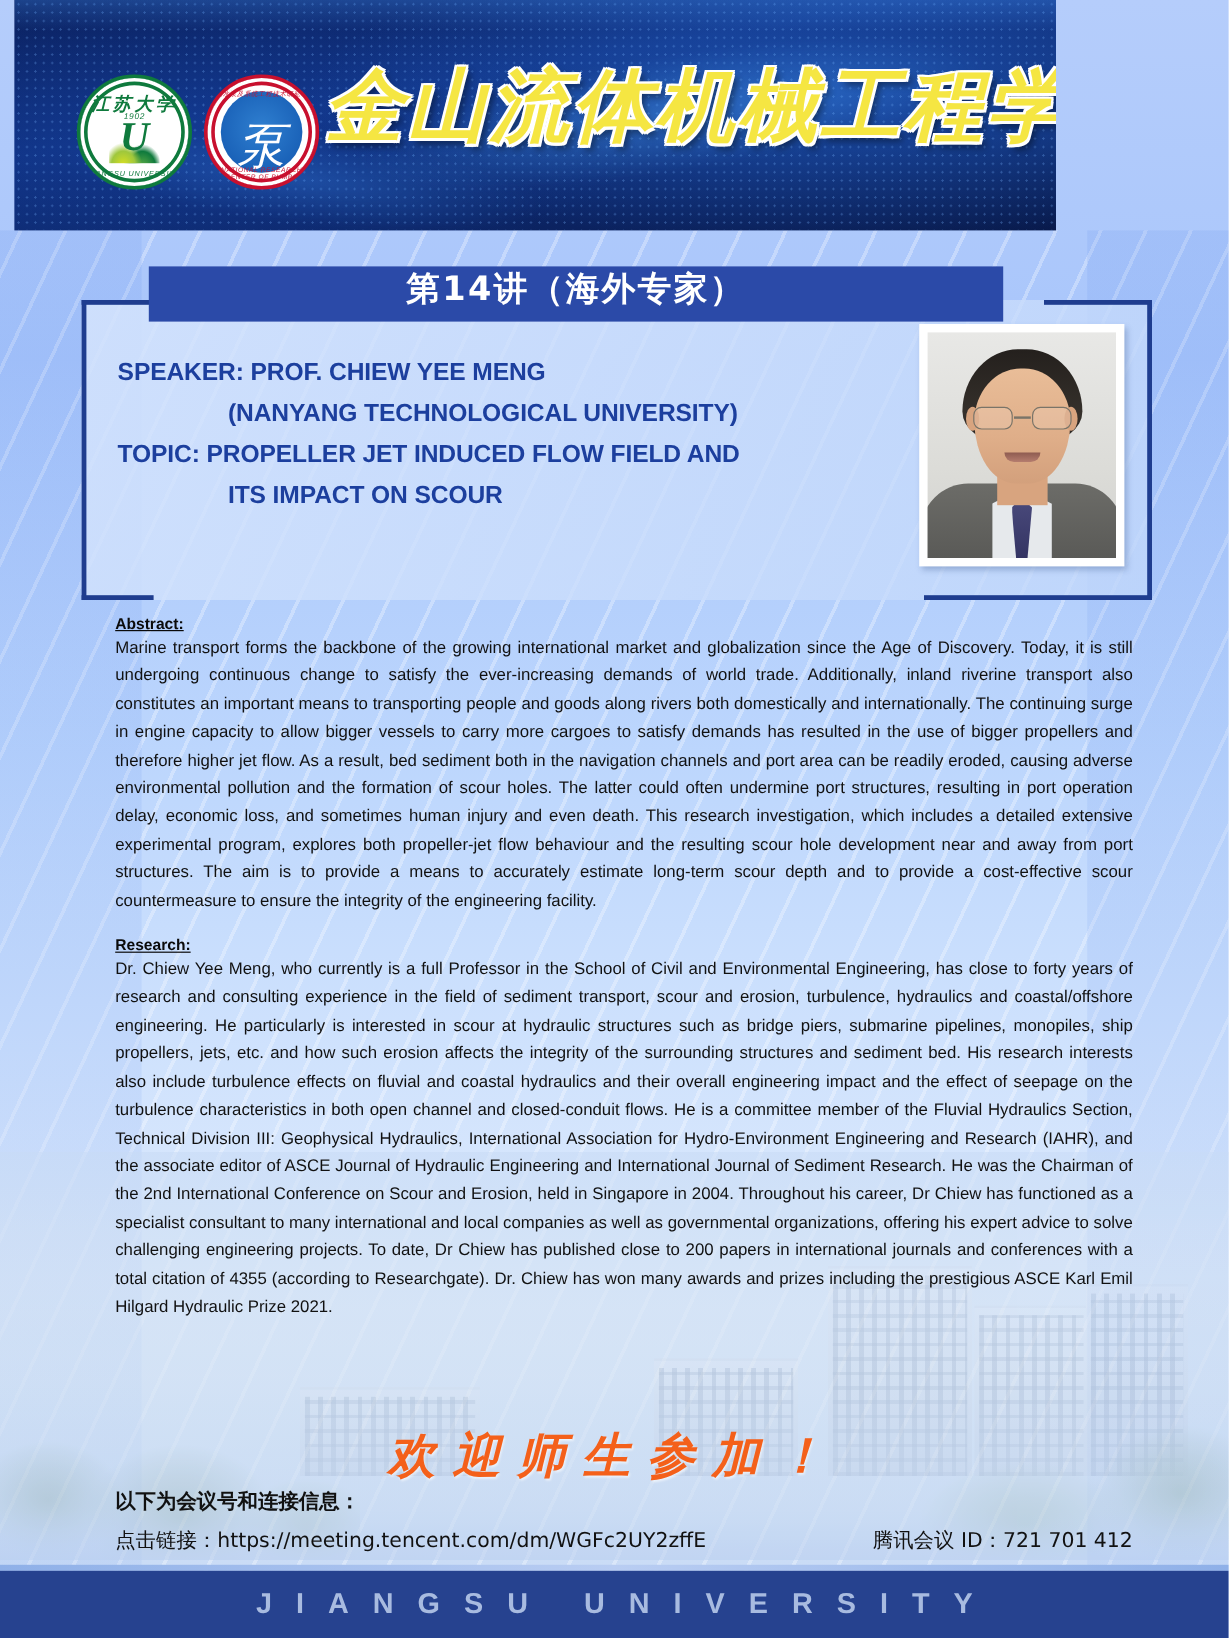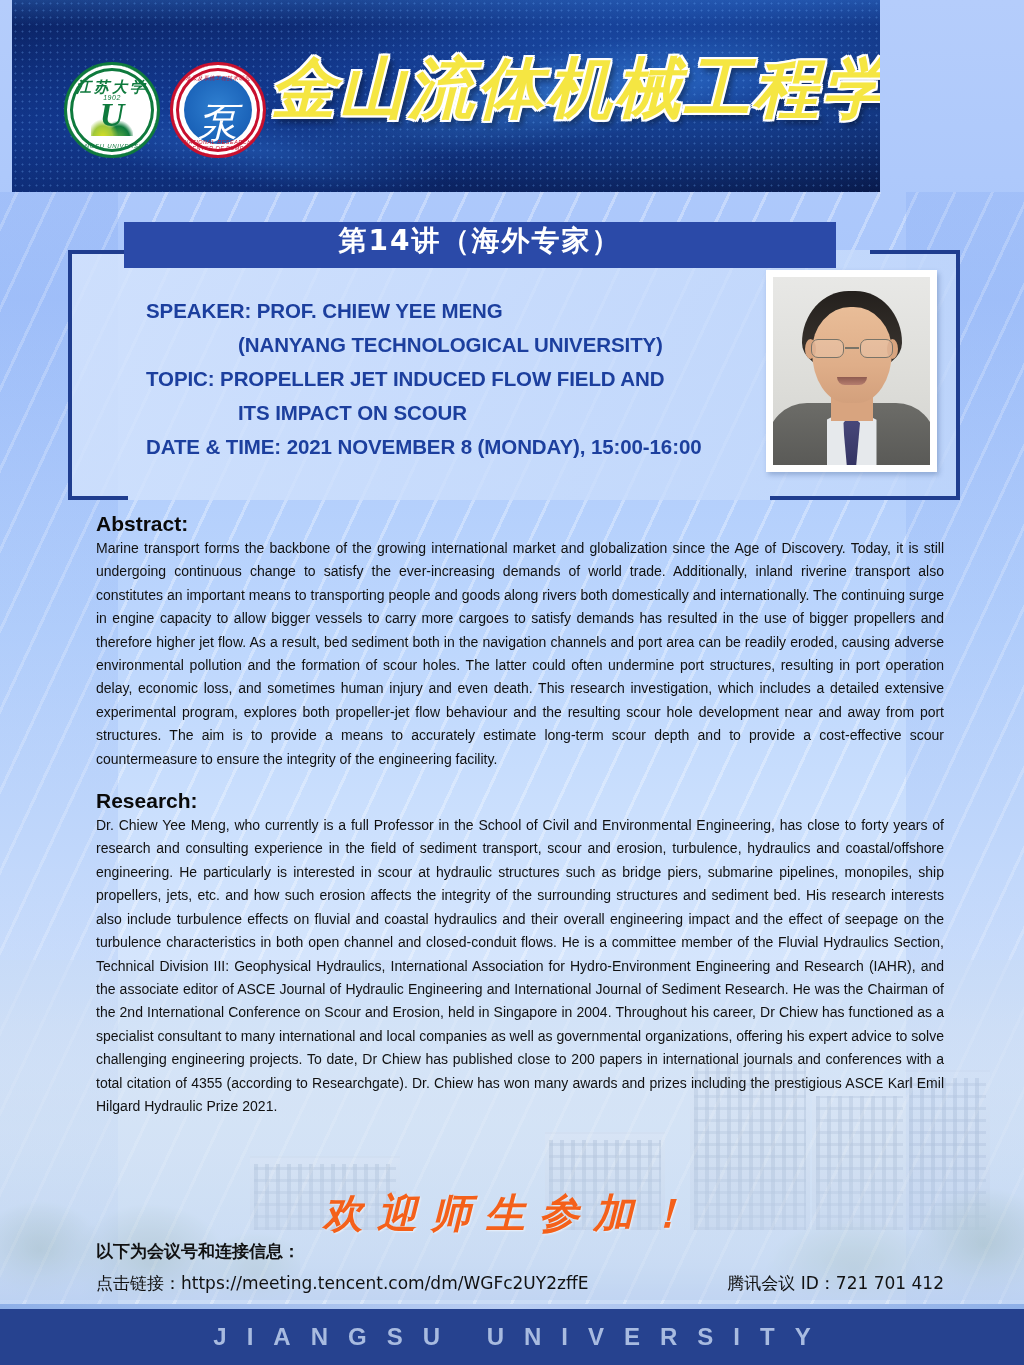--- a/index.html
+++ b/index.html
@@ -270,21 +270,20 @@
     position: absolute;
     left: 30px; top: 44px;
     width: 660px;
     color: #1c3f9e;
     font-family: "Liberation Sans", sans-serif;
     font-size: 20.5px;
     font-weight: bold;
     letter-spacing: -0.1px;
     line-height: 34px;
     text-transform: uppercase;
-    margin-left: 48px;
   }
   .speaker-lines .indent { padding-left: 92px; }
 
   .portrait-frame {
     position: absolute;
     right: 23px; top: 20px;
     width: 171px; height: 202px;
     background: #ffffff;
     padding: 7px;
     box-shadow: 2px 3px 5px rgba(30,60,120,0.28);
@@ -360,24 +359,25 @@
   
   .body-panel {
     position: absolute;
     left: 96px; top: 512px;
     width: 848px;
     z-index: 4;
     color: #111111;
     font-family: "Liberation Sans", sans-serif;
   }
   .sec-head {
-    font-size: 21px;
+    font-size: 13px;
     font-weight: bold;
     color: #0a0a0a;
     margin-bottom: 1px;
+    text-decoration: underline;
   }
   .sec-body {
     font-size: 14px;
     line-height: 23.4px;
     text-align: justify;
     text-justify: inter-word;
     color: #111111;
     hyphens: manual;
   }
   .gap { height: 18px; }
@@ -499,21 +499,20 @@
     <div class="sb-edge sb-t1"></div>
     <div class="sb-edge sb-t2"></div>
     <div class="sb-edge sb-b1"></div>
     <div class="sb-edge sb-b2"></div>
 
     <div class="speaker-lines">
       <div>SPEAKER: PROF. CHIEW YEE MENG</div>
       <div class="indent">(NANYANG TECHNOLOGICAL UNIVERSITY)</div>
       <div>TOPIC: PROPELLER JET INDUCED FLOW FIELD AND</div>
       <div class="indent">ITS IMPACT ON SCOUR</div>
-      <div>DATE &amp; TIME: 2021 NOVEMBER 8 (MONDAY), 15:00-16:00</div>
     </div>
 
     <div class="portrait-frame">
       <div class="portrait">
         <div class="suit"></div>
         <div class="shirt"></div>
         <div class="tie"></div>
         <div class="neck"></div>
         <div class="hair"></div>
         <div class="face"></div>

